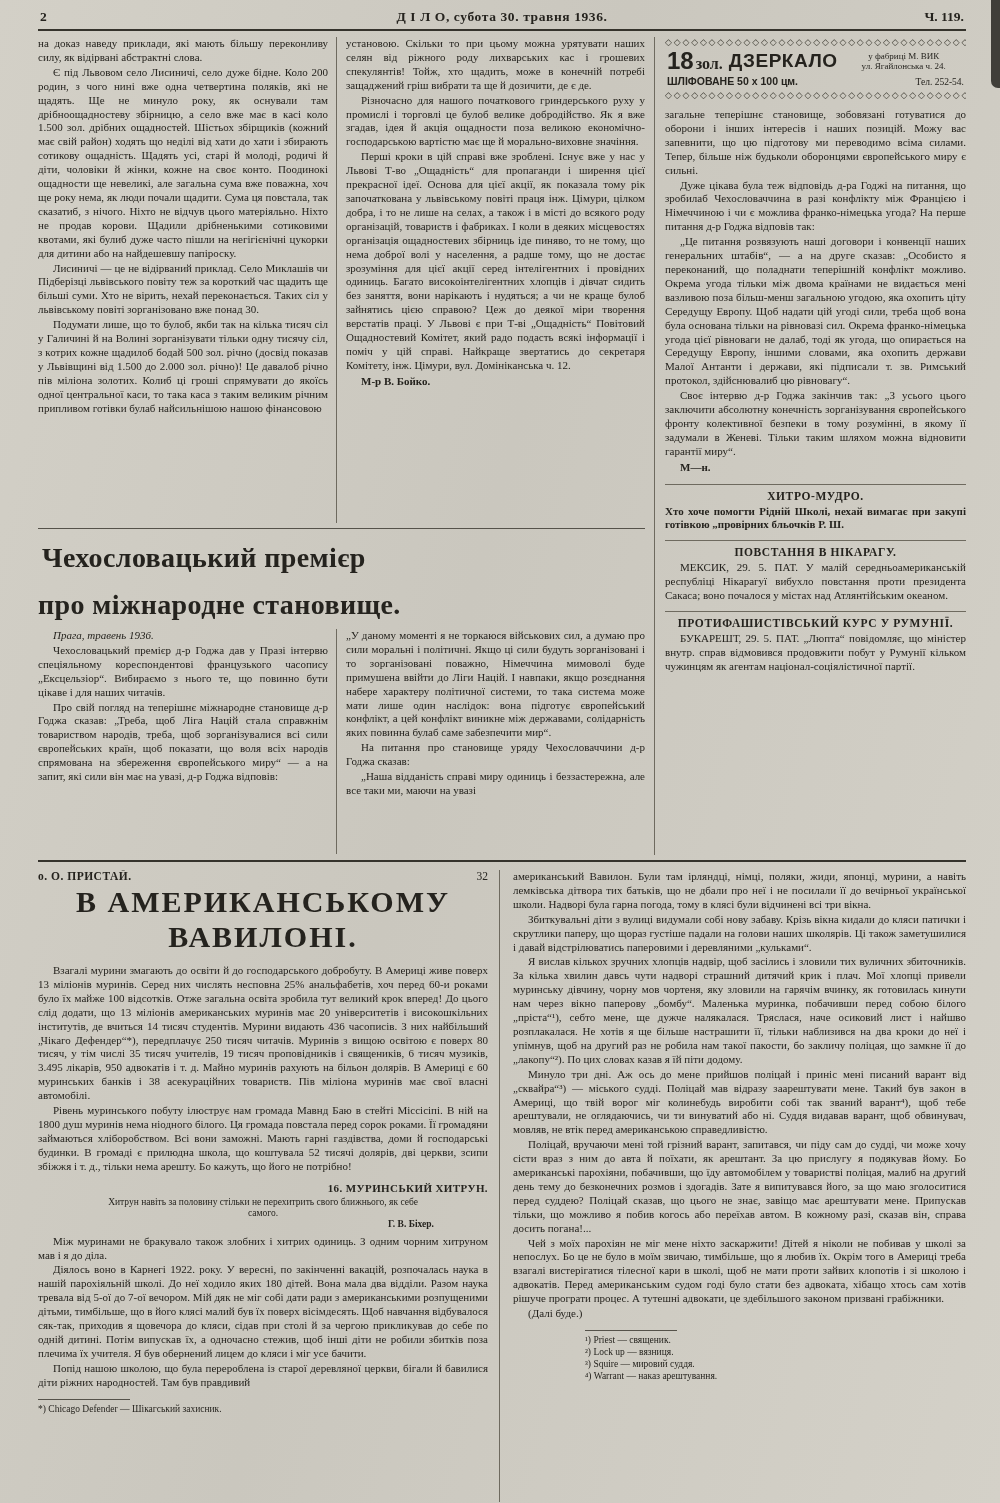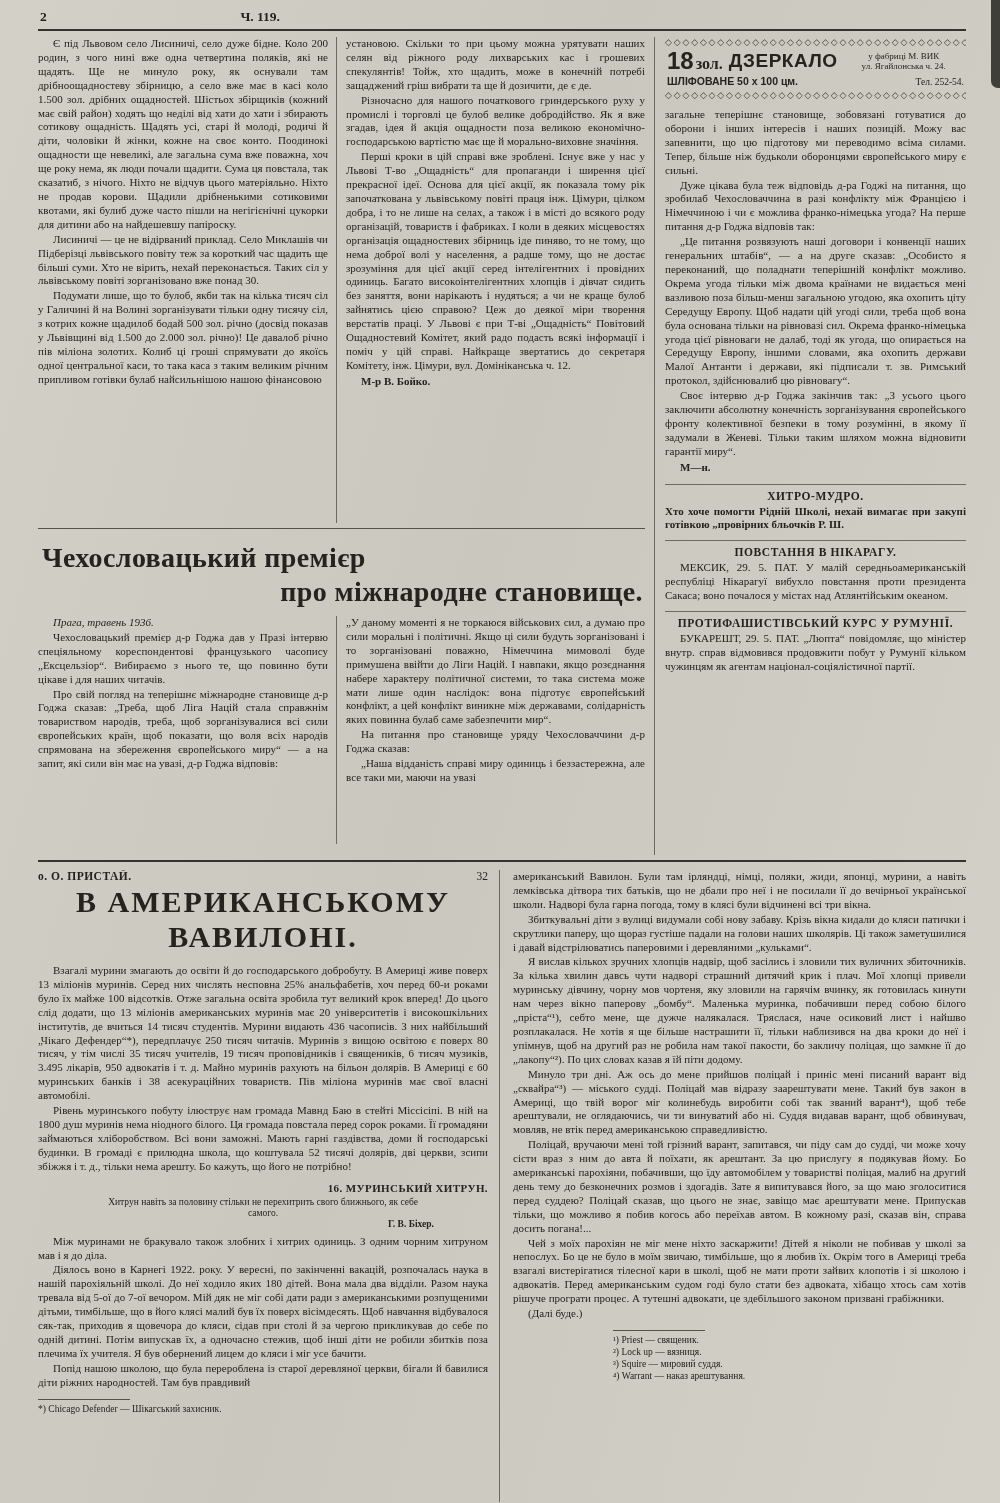--- a/index.html
+++ b/index.html
@@ -50,21 +50,21 @@
   .upper-left{ width:616px; padding-right:9px; }
   .upper-right{ width:312px; padding-left:10px; border-left:1px solid #6e6a5f; overflow:hidden; }
 
   .savings-cols{ display:flex; height:486px; overflow:hidden; }
   .s-col1{ width:299px; padding-right:8px; border-right:1px solid #6e6a5f; }
   .s-col2{ width:308px; padding-left:9px; }
 
   .premier{ border-top:1px solid #55524a; margin-top:5px; padding-top:12px; height:326px; overflow:hidden; }
   .premier-headline{ font-size:28px; line-height:34px; font-weight:bold; letter-spacing:.4px; }
   .ph-line1{ display:block; padding-left:4px; }
-  .ph-line2{ display:block; text-align:right; padding-right:2px; }
+  .ph-line2{ display:block; padding-right:2px;margin-top:13px; }
   .premier-cols{ display:flex; margin-top:7px; height:228px; overflow:hidden; }
   .p-col1{ width:299px; padding-right:8px; border-right:1px solid #6e6a5f; }
   .p-col2{ width:308px; padding-left:9px; }
   .dateline{ text-align:center; font-style:italic; text-indent:0; font-size:11px; margin-bottom:4px; }
 
   
   .ad{ margin-bottom:8px; }
   .ad-border{
     font-size:9px; letter-spacing:1.8px; line-height:10px;
     white-space:nowrap; overflow:hidden;
@@ -103,39 +103,41 @@
     font-weight:bold; letter-spacing:2px; margin:2px 0 10px;
   }
   .babylon-title span{ display:block; }
   .subhead{ text-align:right; font-size:11px; font-weight:bold; letter-spacing:.4px; margin:8px 0 3px; }
   .epigraph{ width:76%; margin:0 auto 5px; }
   .epi-text{ text-align:center; text-indent:0; font-size:9.5px; line-height:11px; }
   .epi-author{ text-align:right; text-indent:0; font-size:9.5px; line-height:11px; font-weight:bold; }
   .footnote-block{ margin-top:9px; }
   .fn-rule{ width:92px; border-top:1px solid #55524a; margin-bottom:3px; }
   .footnote{ font-size:9.5px; line-height:12px; text-indent:0; text-align:left; }
-  .lower-right .footnote-block{ width:300px; margin-left:100px; }
+  .lower-right .footnote-block{ width:300px; margin-left:72px; }
   .continued{ text-align:right; text-indent:0; padding-right:26px; }
 </style>
 </head>
 <body>
 
 <div class="page">
   <div class="corner-mark"></div>
 
   <header class="masthead">
     <span class="mh-left">2</span>
+    <span class="mh-center">Д І Л О, субота 30. травня 1936.</span>
     <span class="mh-right">Ч. 119.</span>
   </header>
 
   <div class="upper">
 
     <div class="upper-left">
       <div class="savings-cols">
         <div class="s-col1">
+          <p class="bt no-indent">на доказ наведу приклади, які мають більшу переконливу силу, як відірвані абстрактні слова.</p>
           <p class="bt">Є під Львовом село Лисиничі, село дуже бідне. Коло 200 родин, з чого нині вже одна четвертина поляків, які не щадять. Ще не минуло року, як оснували там дрібноощадностеву збірницю, а село вже має в касі коло 1.500 зол. дрібних ощадностей. Шістьох збірщиків (кожний має свій район) ходять що неділі від хати до хати і збирають сотикову ощадність. Щадять усі, старі й молоді, родичі й діти, чоловіки й жінки, кожне на своє конто. Поодинокі ощадности ще невеликі, але загальна сума вже поважна, хоч ще року нема, як люди почали щадити. Сума ця повстала, так сказатиб, з нічого. Ніхто не відчув цього матеріяльно. Ніхто не продав корови. Щадили дрібненькими сотиковими квотами, які булиб дуже часто пішли на негігієнічні цукорки для дитини або на найдешевшу папіроску.</p>
           <p class="bt">Лисиничі — це не відірваний приклад. Село Миклашів чи Підберізці львівського повіту теж за короткий час щадить ще більші суми. Хто не вірить, нехай переконається. Таких сіл у львівському повіті зорганізовано вже понад 30.</p>
           <p class="bt">Подумати лише, що то булоб, якби так на кілька тисяч сіл у Галичині й на Волині зорганізувати тільки одну тисячу сіл, з котрих кожне щадилоб бодай 500 зол. річно (досвід показав у Львівщині від 1.500 до 2.000 зол. річно)! Це давалоб річно пів міліона золотих. Колиб ці гроші спрямувати до якоїсь одної центральної каси, то така каса з таким великим річним припливом готівки булаб найсильнішою нашою фінансовою</p>
         </div>
         <div class="s-col2">
           <p class="bt no-indent">установою. Скільки то при цьому можна урятувати наших селян від ріжного роду лихварських кас і грошевих спекулянтів! Тойж, хто щадить, може в конечній потребі защаджений гріш вибрати та ще й дозичити, де є де.</p>
           <p class="bt">Різночасно для нашого початкового гриндерського руху у промислі і торговлі це булоб велике добродійство. Як я вже згадав, ідея й акція ощадности поза великою економічно-господарською вартістю має ще й морально-виховне значіння.</p>
           <p class="bt">Перші кроки в цій справі вже зроблені. Існує вже у нас у Львові Т-во „Ощадність“ для пропаганди і ширення цієї прекрасної ідеї. Основа для цієї акції, як показала тому рік започаткована у львівському повіті праця інж. Цімури, цілком добра, і то не лише на селах, а також і в місті до всякого роду організацій, товариств і фабриках. І коли в деяких місцевостях організація ощадностевих збірниць іде пиняво, то не тому, що нема доброї волі у населення, а радше тому, що не достає зрозуміння для цієї акції серед інтелігентних і провідних одиниць. Багато високоінтелігентних хлопців і дівчат сидить без заняття, вони нарікають і нудяться; а чи не краще булоб зайнятись цією справою? Цеж до деякої міри творення верстатів праці. У Львові є при Т-ві „Ощадність“ Повітовий Ощадностевий Комітет, який радо подасть всякі інформації і поміч у цій справі. Найкраще звертатись до секретаря Комітету, інж. Цімури, вул. Домініканська ч. 12.</p>
           <p class="bt signature">М-р В. Бойко.</p>
         </div>

